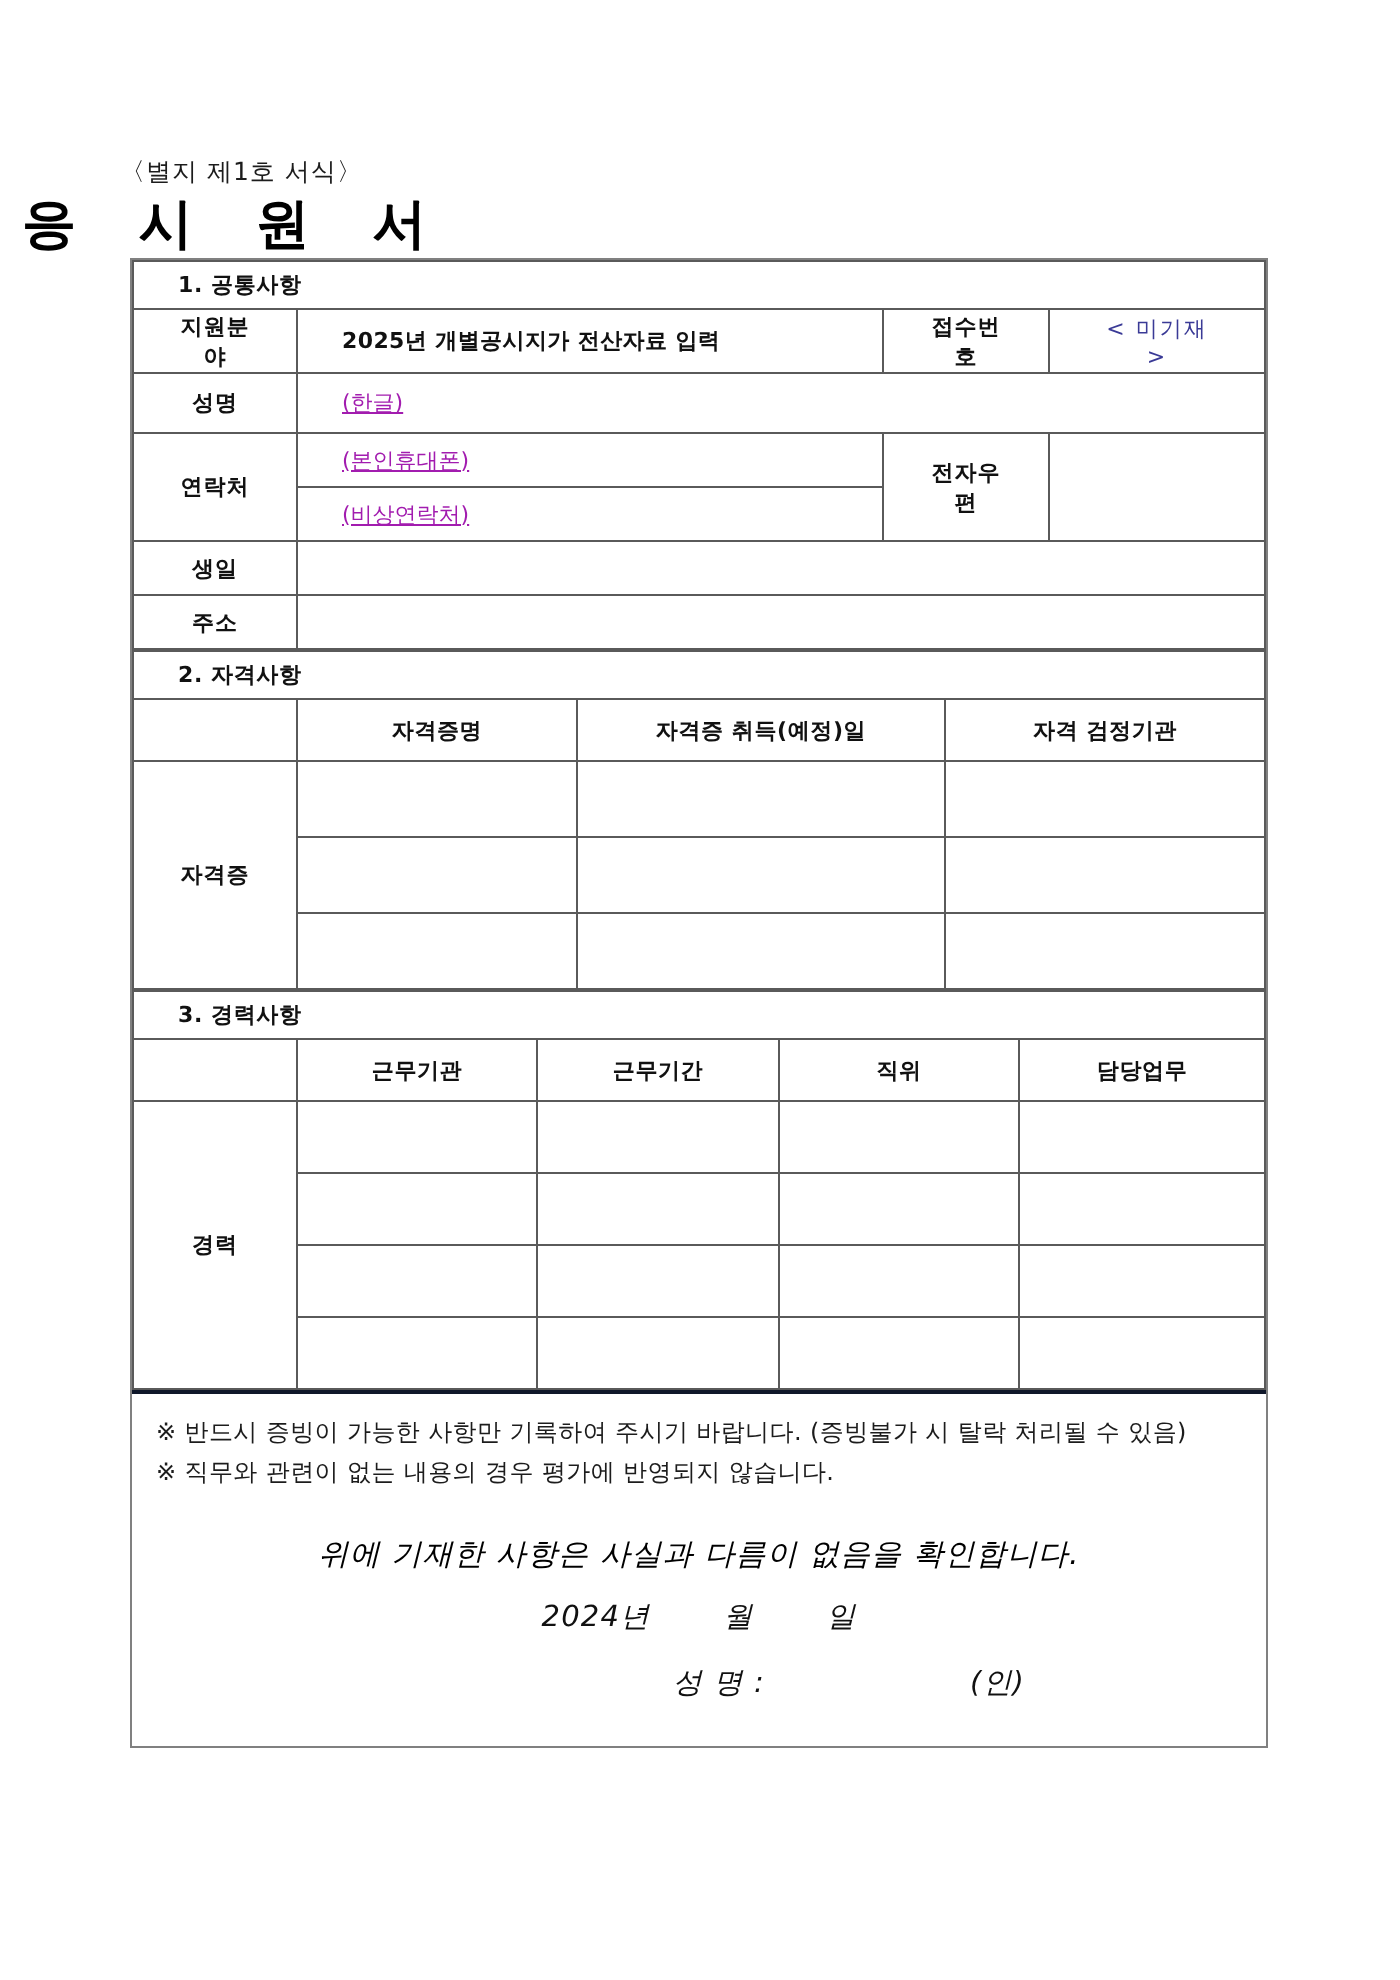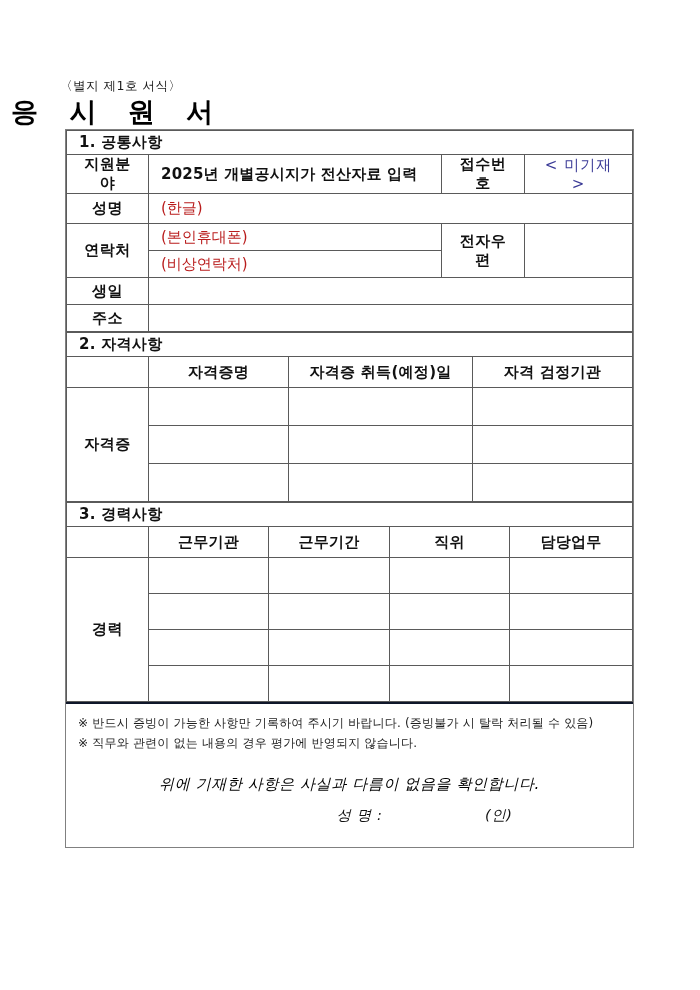--- a/index.html
+++ b/index.html
@@ -52,22 +52,22 @@
     box-sizing: border-box;
     background: #fff;
   }
   table.grid {
     width: 100%;
     border-collapse: collapse;
     table-layout: fixed;
   }
   table.grid td {
     border: 1px solid #5a5a5a;
-    font-size: 15px;
-    padding: 0 12px;
+    font-size: 11px;
+    padding: 0 22px;
     vertical-align: middle;
     background: #ffffff;
     box-sizing: border-box;
   }
   
   .sec-head td {
     background: #dbe3f3;
     border-left: none;
     border-right: none;
     font-weight: bold;
@@ -93,21 +93,21 @@
     font-weight: bold;
     font-size: 12.5px;
     height: 31px;
     letter-spacing: 0.3px;
   }
   td.val {
     text-align: left;
     font-size: 12.5px;
   }
   td.val.bold { font-weight: bold; letter-spacing: 0.2px; }
-  td.val.muted { color: #b91c1c; }
+  td.val.muted { color: #a21caf; text-decoration: underline; }
   td.blue {
     text-align: center;
     color: #3a3a96;
     font-size: 12.5px;
     letter-spacing: 1px;
   }
   td.blank { }
   .h32 { height: 32px; }
   .h30 { height: 30px; }
   .h27 { height: 27px; }
@@ -285,20 +285,27 @@
     </tbody>
       </table>
 
     <div class="notes">
       <div class="note-line">※ 반드시 증빙이 가능한 사항만 기록하여 주시기 바랍니다. (증빙불가 시 탈락 처리될 수 있음)</div>
       <div class="note-line">※ 직무와 관련이 없는 내용의 경우 평가에 반영되지 않습니다.</div>
     </div>
 
     <div class="decl">
       <div class="decl-main">위에 기재한 사항은 사실과 다름이 없음을 확인합니다.</div>
+      <div class="decl-date">
+        <span>2024년</span>
+        <span class="gap"></span>
+        <span>월</span>
+        <span class="gap"></span>
+        <span>일</span>
+      </div>
       <div class="decl-sign">
         <span>성    명 :</span>
         <span class="line"></span>
         <span>(인)</span>
       </div>
     </div>
 
   </div>
 </div>
 

